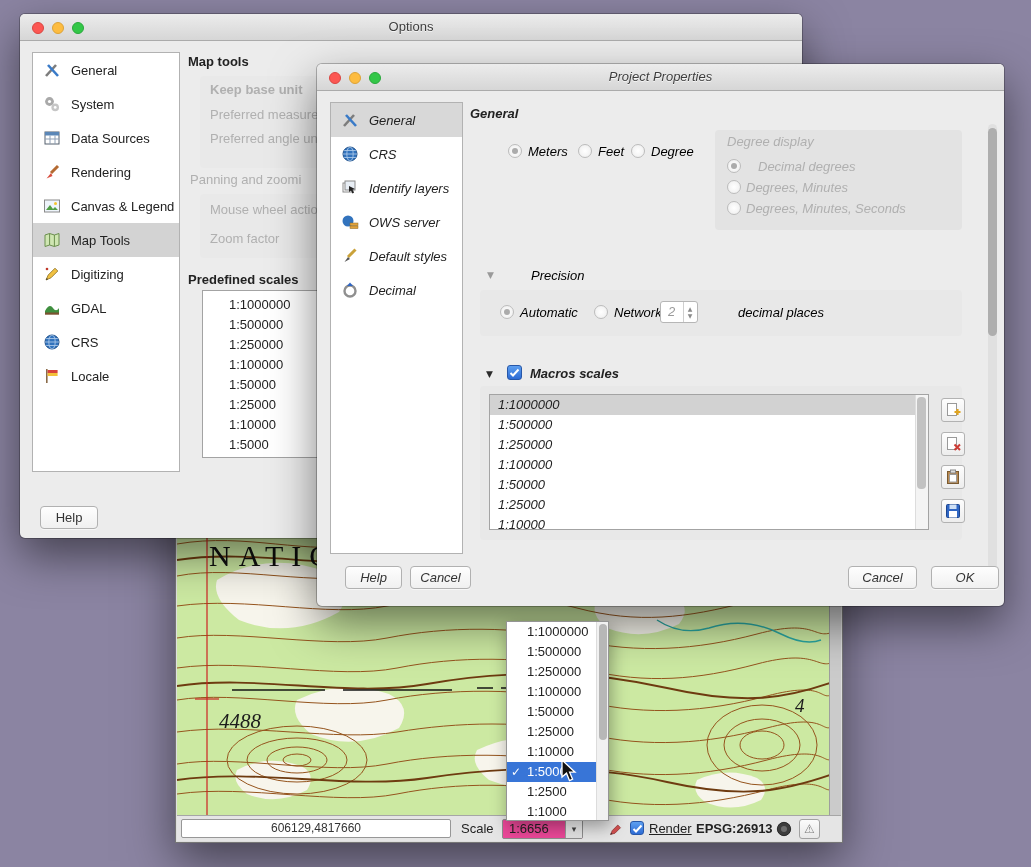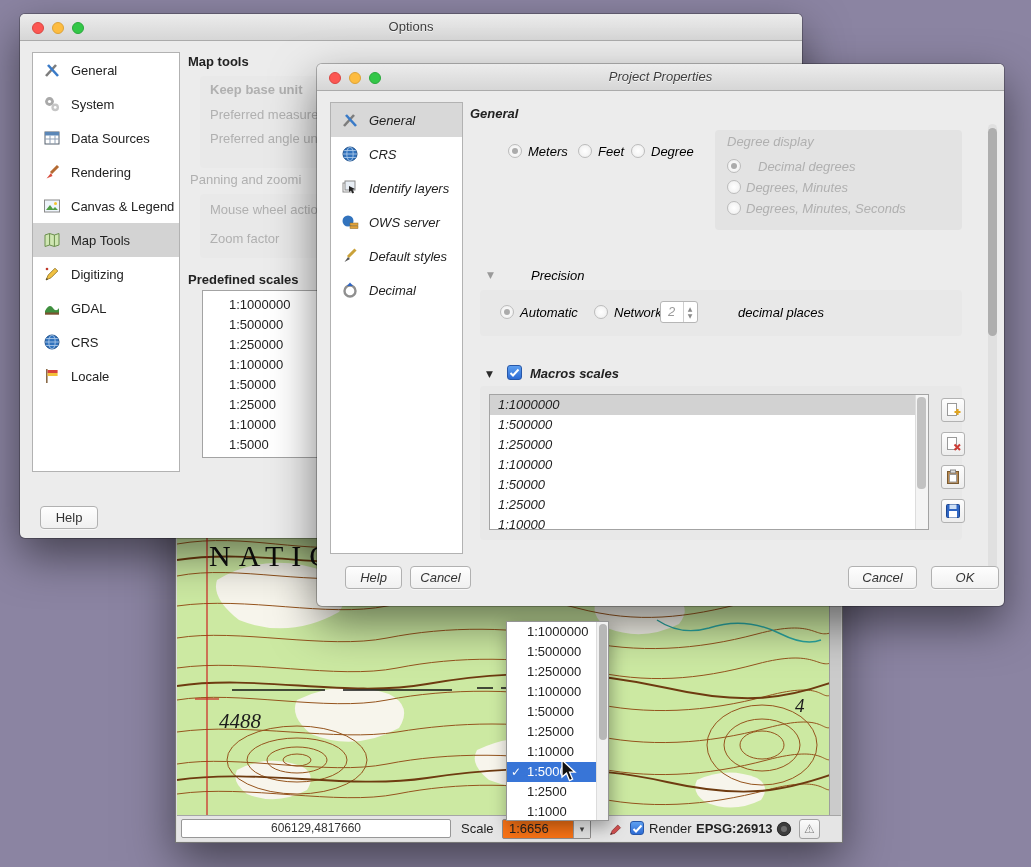--- a/index.html
+++ b/index.html
@@ -94,21 +94,21 @@
   
   #map-window { position:absolute; left:175px; top:458px; width:668px; height:385px;
                 background:#dedede; border:1px solid #767676; box-shadow:0 18px 45px rgba(0,0,0,.5); }
   #map-canvas { position:absolute; left:1px; top:1px; width:653px; height:357px; display:block; }
   #map-gutter { position:absolute; right:1px; top:1px; bottom:27px; width:12px;
                 background:#cbcbcb; border-left:1px solid #9e9e9e; }
   #map-statusbar { position:absolute; left:1px; right:1px; bottom:1px; height:26px;
                    background:#e5e5e5; border-top:1px solid #a6a6a6; }
   #coord-box { position:absolute; left:4px; top:3px; width:270px; height:19px; background:#fff;
                border:1px solid #979797; border-radius:2px; text-align:center; font-size:12px; line-height:17px; color:#333; }
-  #scale-combo { position:absolute; left:325px; top:3px; width:89px; height:20px; background:#f97316;
+  #scale-combo { position:absolute; left:325px; top:3px; width:81px; height:20px; background:#ec4899;
                  border:1px solid #8e8e8e; border-radius:2px; font-size:13px; line-height:18px; }
   #scale-combo .val { position:absolute; left:6px; top:0; }
   #scale-combo .combo-btn { position:absolute; right:0; top:0; width:17px; height:100%;
                  background:linear-gradient(#fbfbfb,#e0e0e0); border-left:1px solid #9d9d9d;
                  text-align:center; font-size:9px; line-height:18px; color:#444; }
   .sb-icon { position:absolute; top:4px; width:18px; height:18px; display:flex; align-items:center; justify-content:center; }
   .sb-icon svg { width:16px; height:16px; }
   #warn-box { position:absolute; left:622px; top:3px; width:21px; height:20px; border:1px solid #a2a2a2;
               border-radius:3px; background:linear-gradient(#fbfbfb,#e8e8e8); text-align:center;
               font-size:12px; line-height:18px; color:#7c7c7c; }
@@ -192,21 +192,21 @@
       <svg viewBox="0 0 16 16">
           <path d="M2.5 13.5l1.8-4 5.5-5.5 2.7 2.7-5.5 5.5z" fill="#d14f4f" stroke="#8a2e2e" stroke-width="0.7"></path>
           <path d="M2.5 13.5l1.8-.6-1.2-1.2z" fill="#333"></path>
         </svg>
     </span>
     <span class="checkbox" style="left:453px; top:5px; width:14px; height:14px;">
       <svg viewBox="0 0 11 11">
           <path d="M1.5 6l2.5 2.5 5.5-6" fill="none" stroke="#fff" stroke-width="2"></path>
         </svg>
     </span>
-    <span class="lbl" style="left:472px; top:5px;">Render</span>
+    <span class="lbl" style="left:472px; top:5px;text-decoration:underline;">Render</span>
     <span class="lbl" style="left:519px; top:5px; font-weight:bold;">EPSG:26913</span>
     <span class="sb-icon" style="left:598px;">
       <svg viewBox="0 0 18 18">
           <circle cx="9" cy="9" r="7.5" fill="#3c3c3c" stroke="#1f1f1f"></circle>
           <circle cx="9" cy="9" r="3.4" fill="#6d6d6d"></circle>
         </svg>
     </span>
     <div id="warn-box" class="glyph">⚠</div>
   </div>
 

